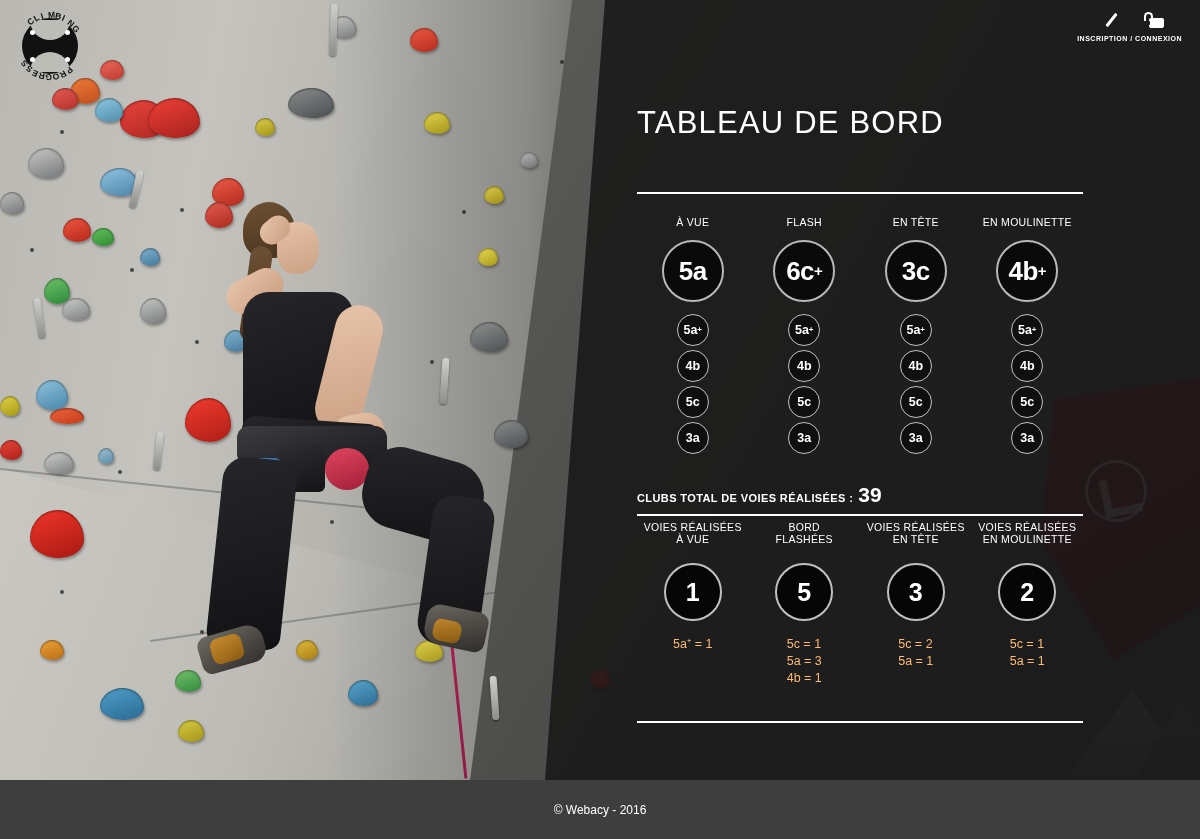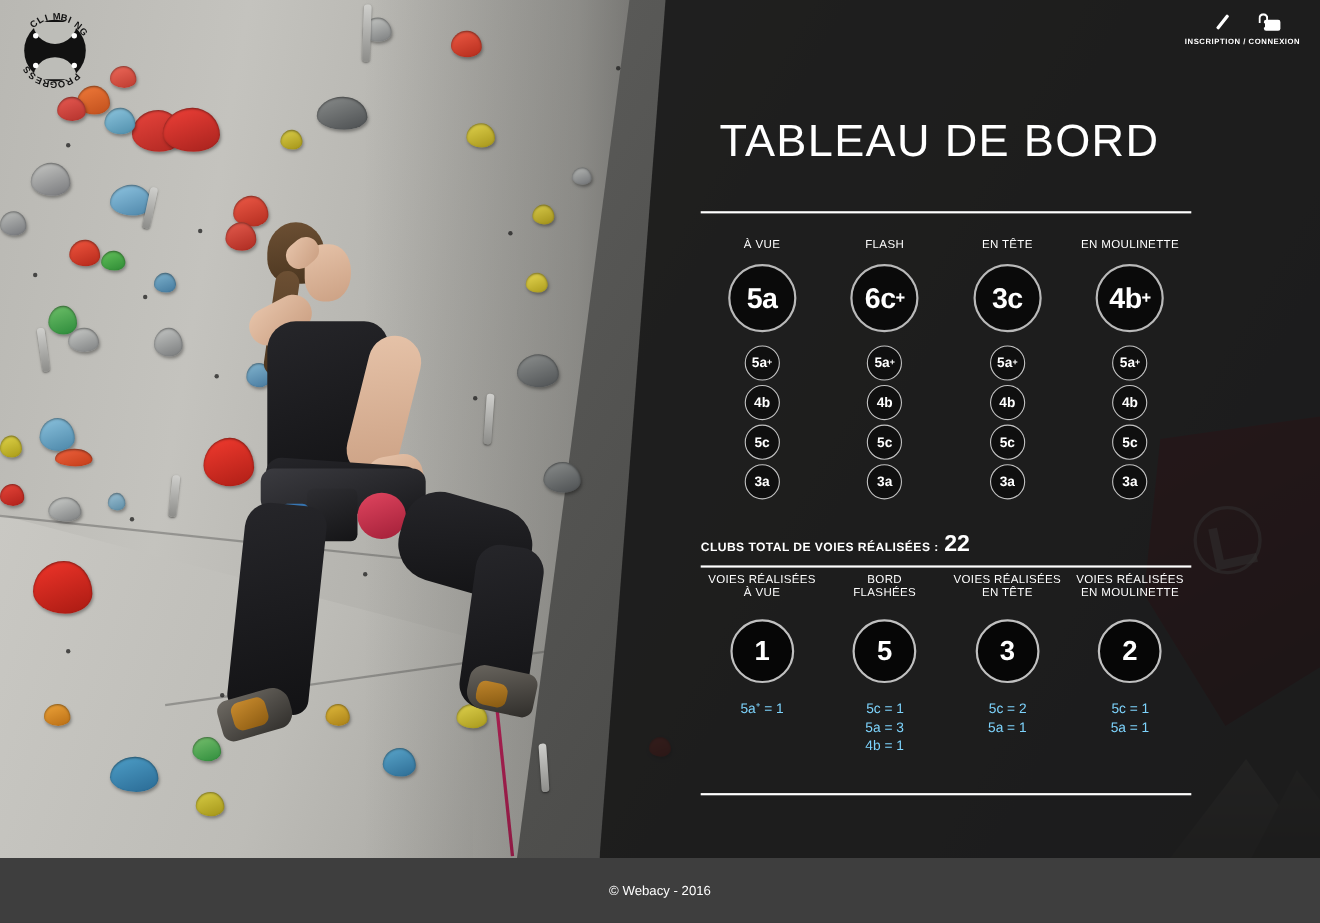--- a/index.html
+++ b/index.html
@@ -105,22 +105,22 @@
   .lock { position:relative; width:15px; height:16px; }
   .lock .body { position:absolute; bottom:0; width:15px; height:10px; background:#fff;
      border-radius:2px; }
   .lock .shackle { position:absolute; left:3px; top:0; width:9px; height:9px;
      border:2.5px solid #fff; border-bottom:none; border-radius:5px 5px 0 0; }
   .lock .kh { position:absolute; left:6px; bottom:3px; width:3px; height:4px;
      background:#1a1a1a; border-radius:1px; }
 
   
   .content { position:absolute; left:637px; top:0; width:446px; z-index:7; }
-  .page-title { color:#fff; font-size:41px; font-weight:normal; letter-spacing:1.2px;
-      position:absolute; top:105px; left:17px; }
+  .page-title { color:#fff; font-size:31px; font-weight:normal; letter-spacing:1.2px;
+      position:absolute; top:105px; left:0; }
   .sec-label { color:#fff; font-size:11px; font-weight:bold; letter-spacing:.6px; }
 
   .rule { height:1.5px; background:#fff; width:446px; }
 
   .sec1 { position:absolute; top:186px; left:0; width:446px; }
   .sec1 .rule { margin-top:6px; }
 
   .cols { position:absolute; width:446px; display:flex; }
   .col { flex:1; display:flex; flex-direction:column; align-items:center; }
   .col-lbl { color:#fff; font-size:10.5px; letter-spacing:.3px; text-align:center;
@@ -144,21 +144,21 @@
   .total-line { color:#fff; font-size:11px; font-weight:bold; letter-spacing:.4px;
      display:flex; align-items:baseline; gap:5px; }
   .total-num { font-size:21px; font-weight:bold; letter-spacing:0; }
   .sec2 .rule { margin-top:7px; }
 
   .cnt-badge {
      width:58px; height:58px; border-radius:50%; background:#060606;
      border:2px solid #c0c0c0; display:flex; align-items:center; justify-content:center;
      color:#fff; font-size:25px; font-weight:bold; margin-top:18px;
   }
-  .detail { color:#7dd3fc; font-size:12.5px; line-height:17px; text-align:right;
+  .detail { color:#fdba74; font-size:12.5px; line-height:17px; text-align:left;
      margin-top:15px; }
 
   .rule-bottom { position:absolute; top:721px; left:637px; width:446px;
      height:1.6px; background:#fff; z-index:7; }
 
   
   .logo { position:absolute; left:8px; top:4px; width:84px; height:84px; z-index:9; }
   .logo .core { position:absolute; left:14px; top:14px; width:56px; height:56px;
      border-radius:50%; background:#111; }
   .logo .cut1, .logo .cut2 { position:absolute; width:40px; height:22px;
@@ -449,21 +449,21 @@
               <span>3a</span>
               <sup></sup>
             </div>
         </div>
       </div>
     </div>
 
     <div class="sec2">
       <div class="total-line">
         <span>CLUBS TOTAL DE VOIES RÉALISÉES :</span>
-        <span class="total-num">22</span>
+        <span class="total-num">39</span>
       </div>
       <div class="rule"></div>
     </div>
 
     <div class="cols" style="top:521px;align-items:flex-start;">
       <div class="col">
         <div class="col-lbl">VOIES RÉALISÉES</div>
         <div class="col-lbl">À VUE</div>
         <div class="cnt-badge">1</div>
         <div class="detail">5a⁺ = 1</div>

